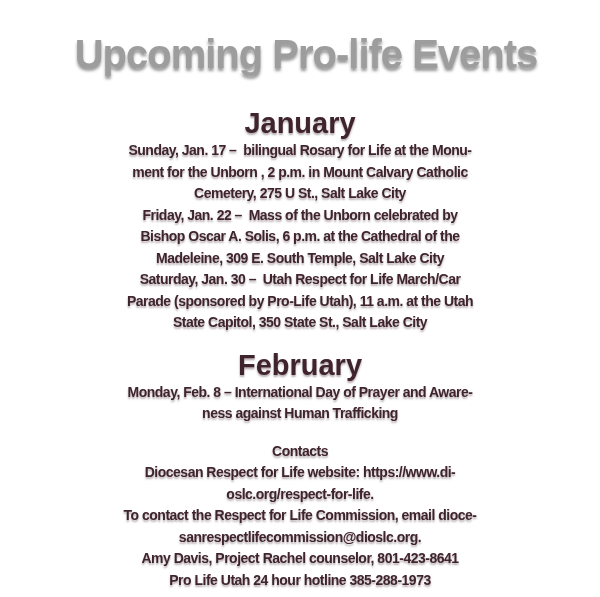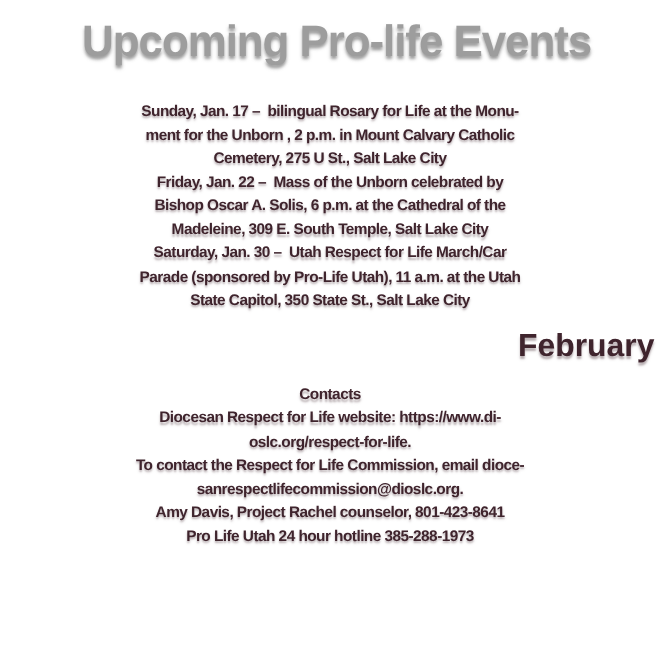--- a/index.html
+++ b/index.html
@@ -6,21 +6,21 @@
   body {
     width: 600px;
     height: 597px;
     background: var(--background, #ffffff);
     font-family: "Liberation Sans", sans-serif;
     font-weight: bold;
     text-align: center;
     overflow: hidden;
   }
   .page-title {
-    margin: 0;
+    margin: 16px;
     padding-top: 14px;
     font-size: 40px;
     line-height: 48px;
     letter-spacing: -1px;
     color: var(--title, #9d9d9d);
     text-shadow: 0 3px 3px var(--title-shadow, rgba(70,70,70,0.55));
     padding-left: 12px;
   }
   .section { margin: 0 5px; }
   .section-heading {
@@ -33,42 +33,45 @@
   .section-body, .contacts-heading {
     margin: 0;
     font-size: 14px;
     line-height: 21.5px;
     letter-spacing: -0.5px;
     color: var(--text, #3f242d);
     text-shadow: 0 2px 2px var(--text-shadow, rgba(110,90,96,0.5));
     white-space: pre-wrap;
   }
   #section-january  { margin-top: 28px; }
-  #section-february { margin-top: 14px; text-align: right; }
+  #section-february { margin-top: 14px; }
   #section-contacts { margin-top: 16px; }
 </style>
 </head>
 <body>
 
 <h1 class="page-title">Upcoming Pro-life Events</h1>
 
 <div class="section" id="section-january">
+  <h2 class="section-heading">January</h2>
   <div class="section-body">Sunday, Jan. 17 –  bilingual Rosary for Life at the Monu-
 ment for the Unborn , 2 p.m. in Mount Calvary Catholic
 Cemetery, 275 U St., Salt Lake City
 Friday, Jan. 22 –  Mass of the Unborn celebrated by
 Bishop Oscar A. Solis, 6 p.m. at the Cathedral of the
 Madeleine, 309 E. South Temple, Salt Lake City
 Saturday, Jan. 30 –  Utah Respect for Life March/Car
 Parade (sponsored by Pro-Life Utah), 11 a.m. at the Utah
 State Capitol, 350 State St., Salt Lake City</div>
 </div>
 
 <div class="section" id="section-february">
   <h2 class="section-heading">February</h2>
+  <div class="section-body">Monday, Feb. 8 – International Day of Prayer and Aware-
+ness against Human Trafficking</div>
 </div>
 
 <div class="section" id="section-contacts">
   <div class="contacts-heading">Contacts</div>
   <div class="section-body">Diocesan Respect for Life website: https://www.di-
 oslc.org/respect-for-life.
 To contact the Respect for Life Commission, email dioce-
 sanrespectlifecommission@dioslc.org.
 Amy Davis, Project Rachel counselor, 801-423-8641
 Pro Life Utah 24 hour hotline 385-288-1973</div>

